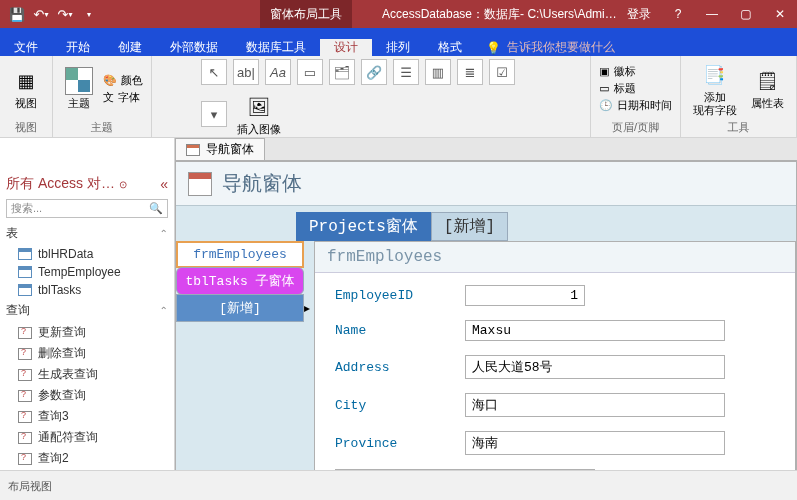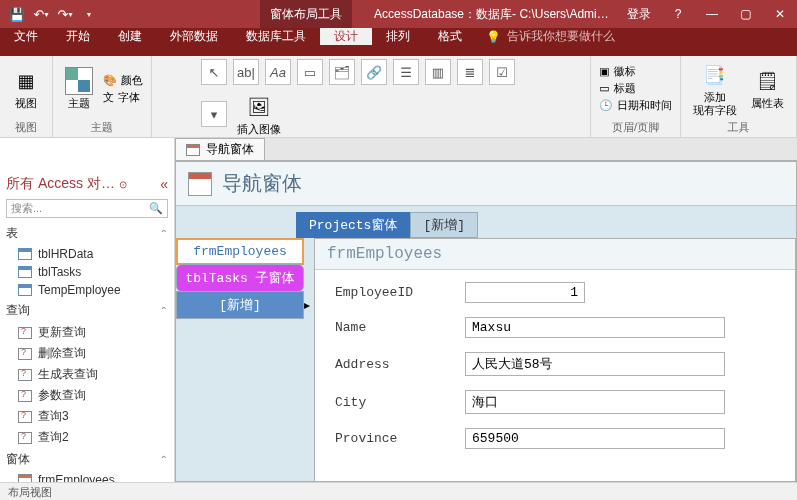--- a/index.html
+++ b/index.html
@@ -1,24 +1,24 @@
 <!DOCTYPE html>
 <html><head>
 <meta charset="utf-8">
 <style>
 * { box-sizing: border-box; margin: 0; padding: 0; }
 body { font-family: "Microsoft YaHei", SimSun, Arial, sans-serif; font-size: 12px; background: #fff; overflow: hidden; width: 797px; height: 500px; position: relative; }
 .titlebar { background: #a4373a; height: 28px; display: flex; align-items: center; color: #fff; }
 .titlebar .qat { display: flex; align-items: center; gap: 2px; padding-left: 6px; }
 .titlebar .qat span { display: inline-flex; align-items: center; justify-content: center; width: 22px; height: 22px; cursor: pointer; font-size: 13px; }
 .titlebar .tool-tab { background: #7d2629; padding: 0 10px; height: 28px; display: flex; align-items: center; margin-left: 160px; font-size: 12px; }
-.titlebar .title-center { flex: 1; text-align: left; padding-left: 22px; font-size: 12px; white-space: nowrap; overflow: hidden; }
+.titlebar .title-center { flex: 1; text-align: left; padding-left: 30px; font-size: 12px; white-space: nowrap; overflow: hidden; }
 .titlebar .right { display: flex; align-items: center; gap: 0; }
 .titlebar .right span { display: inline-flex; align-items: center; justify-content: center; width: 34px; height: 28px; cursor: pointer; }
-.menubar { background: #7f1d1d; height: 28px; display: flex; align-items: flex-start; color: #fff; }
+.menubar { background: #1d4ed8; height: 28px; display: flex; align-items: flex-end; color: #fff; }
 .menubar .tab { padding: 0 14px; display: flex; align-items: center; cursor: pointer; font-size: 12px; }
 .menubar .tab.active { background: #f1f1f1; color: #a4373a; }
 .menubar .tell-me { display: flex; align-items: center; color: #e0b8b9; padding-left: 10px; gap: 6px; }
 .ribbon { background: #f1f1f1; height: 82px; border-bottom: 1px solid #d4d4d4; display: flex; }
 .rgroup { border-right: 1px solid #d4d4d4; display: flex; flex-direction: column; align-items: center; padding: 3px 8px 0; }
 .rgroup .body { flex: 1; display: flex; align-items: center; gap: 6px; }
 .rgroup .label { font-size: 11px; color: #666; padding: 2px 0; }
 .bigbtn { display: flex; flex-direction: column; align-items: center; gap: 2px; cursor: pointer; padding: 2px 4px; }
 .bigbtn .ico { width: 28px; height: 28px; display: flex; align-items: center; justify-content: center; font-size: 18px; }
 .bigbtn .txt { font-size: 11px; text-align: center; line-height: 1.1; }
@@ -37,35 +37,35 @@
 .ico-query { border: 1px solid #888; background: #fff; position: relative; }
 .ico-query::after { content:"?"; position:absolute; left:2px; top:-2px; font-size:9px; color:#c05050; }
 .ico-form { border: 1px solid #888; background: linear-gradient(#d07050,#d07050) 0 0/100% 3px no-repeat,#fff; }
 .work { flex: 1; background: #e6e6e6; display: flex; flex-direction: column; position: relative; }
 .doctab { display: flex; background: #e6e6e6; border-bottom: 1px solid #b0b0b0; }
 .doctab .tab { background: #f8f8f8; border: 1px solid #b0b0b0; border-bottom: none; padding: 2px 10px; display: flex; align-items: center; gap: 6px; font-size: 12px; }
 .form-canvas { flex: 1; background: #d9e8ef; border: 1px solid #b0b0b0; margin: 0; overflow: hidden; position: relative; }
 .form-title { display: flex; align-items: center; gap: 10px; padding: 8px 12px; font-size: 20px; color: #547088; font-family: "Courier New", monospace; background: #f0f5f8; border-bottom: 1px solid #b8c8d0; }
 .form-title .sq { width: 24px; height: 24px; background: linear-gradient(#c86050,#c86050) 0 0/100% 6px no-repeat,#fff; border: 1px solid #999; }
 .htabs { display: flex; gap: 0; padding: 6px 0 0 120px; }
-.htab { background: #c1d6e4; padding: 3px 12px; font-family: "Courier New", monospace; font-size: 13px; color: #333; cursor: pointer; border: 1px solid #9ab; }
+.htab { background: #c1d6e4; padding: 3px 12px; font-family: "Courier New", monospace; font-size: 16px; color: #333; cursor: pointer; border: 1px solid #9ab; }
 .htab.active { background: #3b73b9; color: #fff; border-color: #3b73b9; }
 .subform-row { display: flex; align-items: flex-start; }
 .vtabs { width: 128px; }
 .vtab { padding: 4px 8px; font-family: "Courier New", monospace; font-size: 13px; text-align: center; cursor: pointer; border: 1px solid #9ab; }
 .vtab.emp { background: #fff; color: #3b73b9; border: 2px solid #e8a050; }
 .vtab.tblt { background: #d946ef; color: #fff; margin-top: -1px; border-radius: 6px; }
 .vtab.new { background: #5a8dc8; color: #fff; margin-top: -1px; }
 .subbody { flex: 1; background: #fff; border: 1px solid #b0b0b0; margin-left: 4px; min-height: 260px; }
 .subhdr { background: #f0f5f8; border-bottom: 1px solid #ccd; padding: 6px 12px; font-family: "Courier New", monospace; font-size: 16px; color: #7a94a8; }
 .fields { padding: 12px 20px; display: grid; grid-template-columns: 130px 1fr; row-gap: 14px; align-items: center; }
-.flabel { font-family: "Courier New", monospace; font-size: 13px; color: #404040; }
+.flabel { font-family: "Courier New", monospace; font-size: 13px; color: #0369a1; }
 .fval { border: 1px solid #b0b0b0; padding: 2px 6px; font-family: "Courier New", monospace; font-size: 13px; min-height: 20px; background: #fff; width: 260px; }
 .fval.num { text-align: right; width: 120px; }
-.statusbar { position: absolute; left: 0; right: 0; bottom: 0; height: 18px; background: #f1f1f1; border-top: 1px solid #d4d4d4; font-size: 11px; color: #555; padding: 2px 8px; }
+.statusbar { position: absolute; left: 0; right: 0; bottom: 0; height: 30px; background: #f1f1f1; border-top: 1px solid #d4d4d4; font-size: 11px; color: #555; padding: 8px 8px; }
 .tri { font-size: 8px; color: #fff; }
 </style>
 </head>
 <body>
 
 <div class="titlebar">
   <div class="qat">
     <span>💾</span>
     <span>↶<small class="tri">▾</small></span>
     <span>↷<small class="tri">▾</small></span>
@@ -199,25 +199,25 @@
     <div class="nav-cat">
         <span>表</span>
         <span class="chev">⌃</span>
       </div>
     <div class="nav-item">
         <span class="ico ico-table"></span>
         <span>tblHRData</span>
       </div>
     <div class="nav-item">
         <span class="ico ico-table"></span>
+        <span>TempEmployee</span>
+      </div>
+    <div class="nav-item">
+        <span class="ico ico-table"></span>
         <span>tblTasks</span>
-      </div>
-    <div class="nav-item">
-        <span class="ico ico-table"></span>
-        <span>TempEmployee</span>
       </div>
     <div class="nav-cat">
         <span>查询</span>
         <span class="chev">⌃</span>
       </div>
     <div class="nav-item">
         <span class="ico ico-query"></span>
         <span>更新查询</span>
       </div>
     <div class="nav-item">
@@ -228,20 +228,24 @@
         <span class="ico ico-query"></span>
         <span>生成表查询</span>
       </div>
     <div class="nav-item">
         <span class="ico ico-query"></span>
         <span>参数查询</span>
       </div>
     <div class="nav-item">
         <span class="ico ico-query"></span>
         <span>查询3</span>
+      </div>
+    <div class="nav-item">
+        <span class="ico ico-query"></span>
+        <span>通配符查询</span>
       </div>
     <div class="nav-item">
         <span class="ico ico-query"></span>
         <span>查询2</span>
       </div>
     <div class="nav-cat">
         <span>窗体</span>
         <span class="chev">⌃</span>
       </div>
     <div class="nav-item">
@@ -282,20 +286,21 @@
           <div class="fields">
             <div class="flabel">EmployeeID</div>
             <div class="fval num">1</div>
             <div class="flabel">Name</div>
             <div class="fval">Maxsu</div>
             <div class="flabel">Address</div>
             <div class="fval">人民大道58号</div>
             <div class="flabel">City</div>
             <div class="fval">海口</div>
             <div class="flabel">Province</div>
+            <div class="fval">海南</div>
             <div class="fval">659500</div>
           </div>
         </div>
       </div>
     </div>
   </div>
 </div>
 
 <div class="statusbar">
   <span>布局视图</span>

